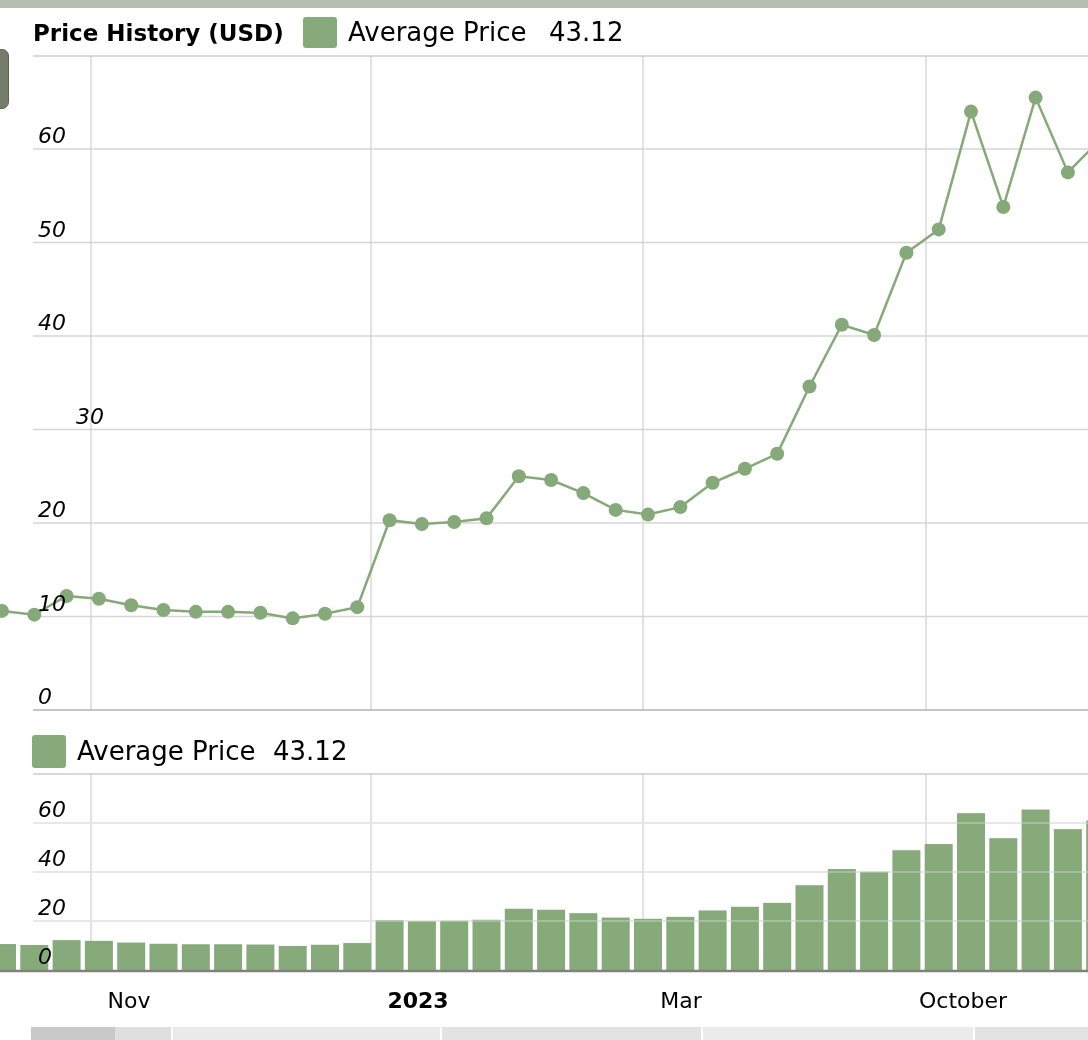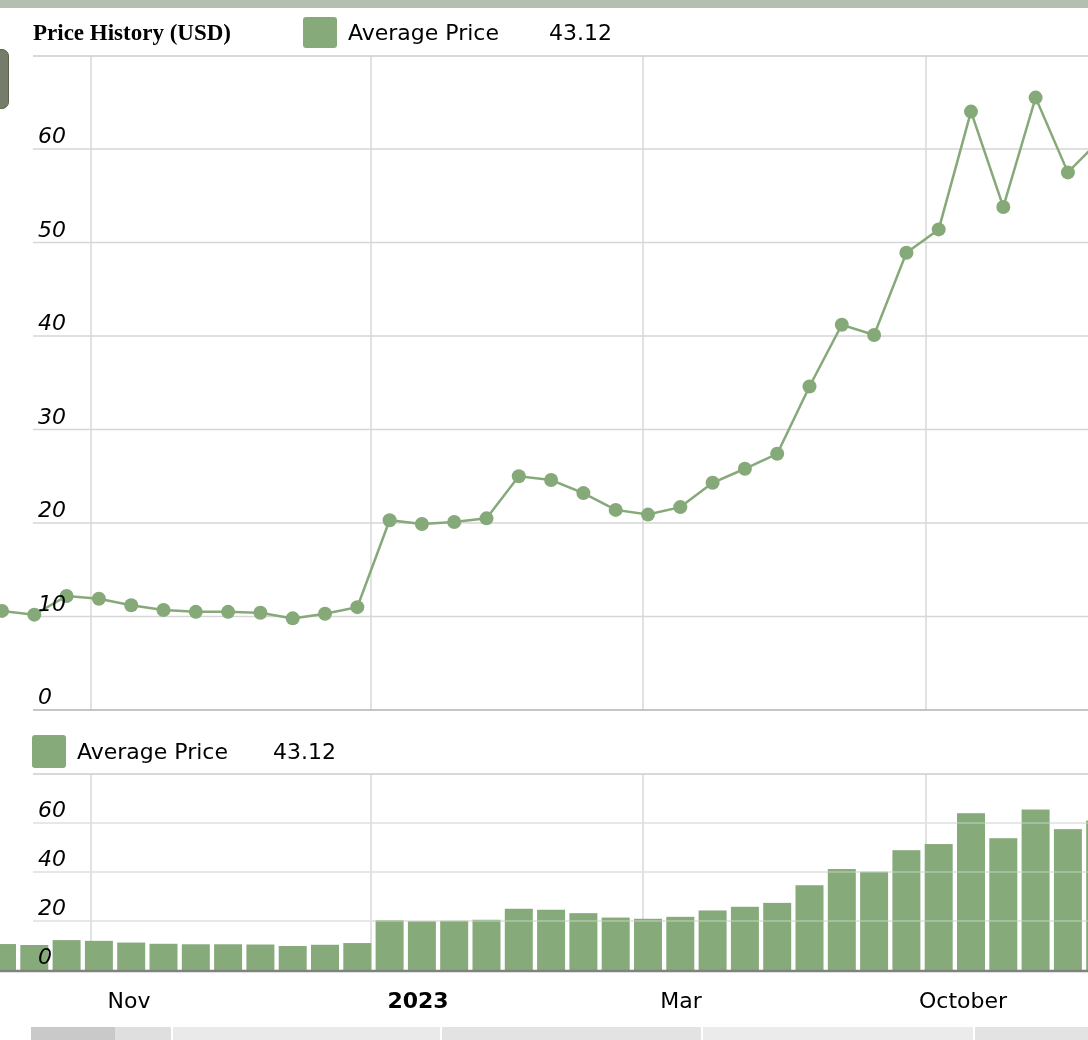--- a/index.html
+++ b/index.html
@@ -2,23 +2,23 @@
 <html><head>
 <meta charset="utf-8">
 <style>
   html,body{margin:0;padding:0;background:#fff;}
   body{width:1088px;height:1040px;position:relative;overflow:hidden;
        font-family:"DejaVu Sans","Liberation Sans",sans-serif;color:#000;}
   .top-strip{position:absolute;left:0;top:0;width:1088px;height:8px;background:#b5bfb1;}
   .side-handle{position:absolute;left:-6px;top:49px;width:13px;height:58px;
       background:#757c6b;border:1px solid #5c634f;border-radius:7px;}
   .chart-title{position:absolute;left:33px;top:18px;height:30px;line-height:30px;
-      font-size:23px;font-weight:bold;white-space:nowrap;font-family:Liberation Serif, serif;}
+      font-size:23px;font-weight:bold;white-space:nowrap;}
   .legend-swatch{position:absolute;width:34px;height:31px;background:#87aa7b;border-radius:3px;}
-  .legend-label,.legend-value{position:absolute;height:31px;line-height:31px;font-size:22px;white-space:nowrap;}
+  .legend-label,.legend-value{position:absolute;height:31px;line-height:31px;font-size:26px;white-space:nowrap;}
   #legend1-swatch{left:303px;top:17px;}
   #legend1-label{left:348px;top:17px;}
   #legend1-value{left:549px;top:17px;}
   #legend2-swatch{left:32px;top:735px;height:33px;}
   #legend2-label{left:77px;top:736px;}
   #legend2-value{left:273px;top:736px;}
   svg#charts{position:absolute;left:0;top:0;z-index:1;}
   .txt-layer{position:absolute;left:0;top:0;width:1088px;height:1040px;z-index:2;pointer-events:none;}
   .ylab{position:absolute;left:38px;height:25px;line-height:25px;font-size:22px;font-style:italic;}
   .xlab{position:absolute;top:988px;height:26px;line-height:26px;font-size:22px;transform:translateX(-50%);white-space:nowrap;margin-left:12px;}
@@ -145,21 +145,21 @@
   </svg>
 
 <div class="legend-swatch hdr" id="legend2-swatch"></div>
 <div class="legend-label hdr" id="legend2-label">Average Price</div>
 <div class="legend-value hdr" id="legend2-value">43.12</div>
 
 <div class="txt-layer" id="labels">
     <div class="ylab" style="top: 684px;">0</div>
     <div class="ylab" style="top: 590.5px;">10</div>
     <div class="ylab" style="top: 497px;">20</div>
-    <div class="ylab" style="top: 403.5px;">30</div>
+    <div class="ylab" style="top: 403.5px; margin-left: 38px;">30</div>
     <div class="ylab" style="top: 310px;">40</div>
     <div class="ylab" style="top: 216.5px;">50</div>
     <div class="ylab" style="top: 123px;">60</div>
     <div class="ylab" style="top: 944px;">0</div>
     <div class="ylab" style="top: 895px;">20</div>
     <div class="ylab" style="top: 846px;">40</div>
     <div class="ylab" style="top: 797px;">60</div>
     <div class="xlab" style="left: 117px;">Nov</div>
     <div class="xlab bold" style="left: 406px;">2023</div>
     <div class="xlab" style="left: 669px;">Mar</div>

